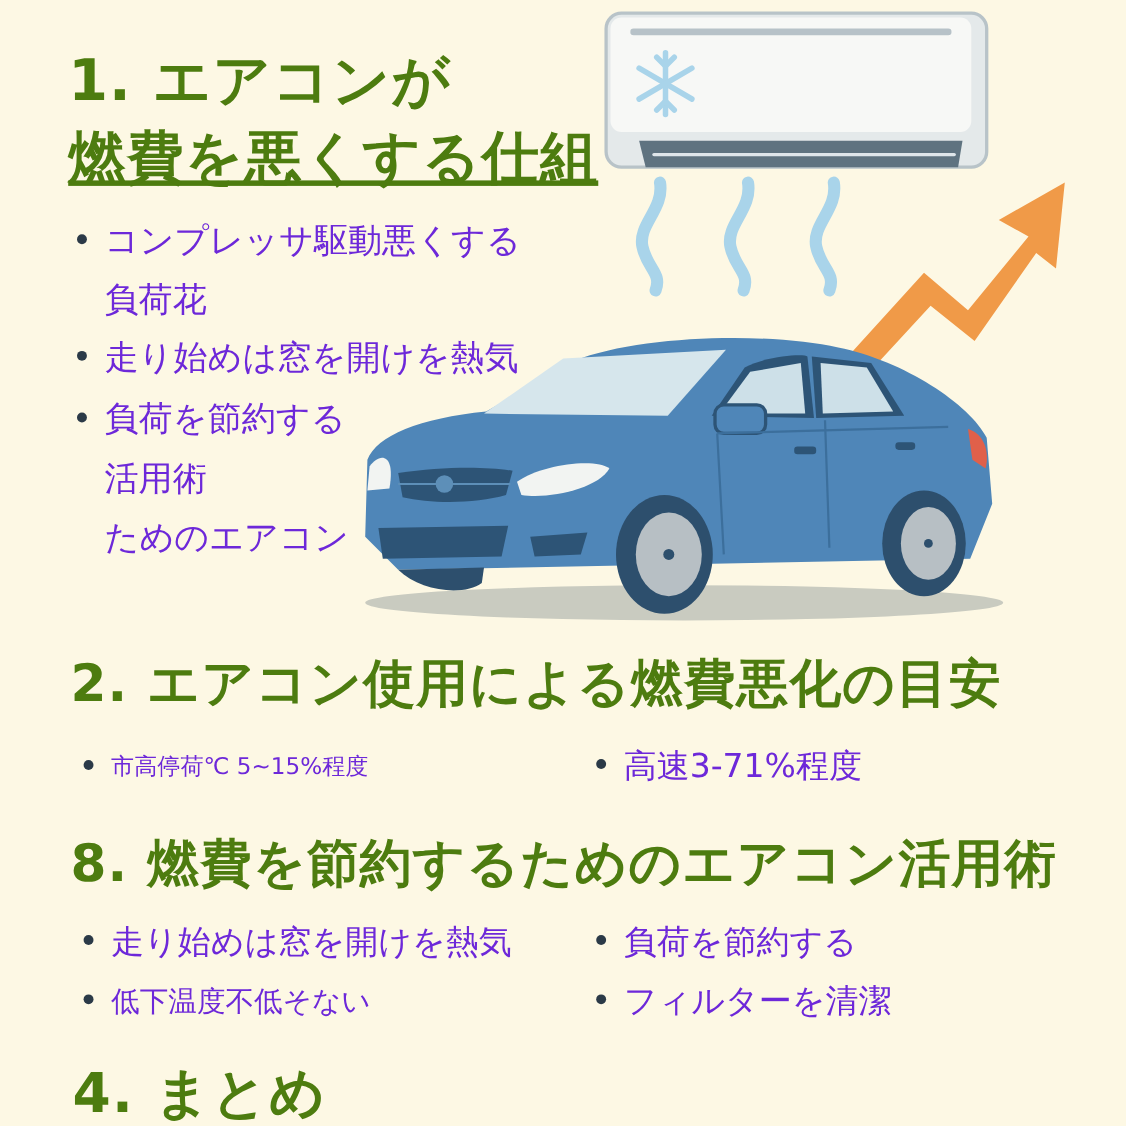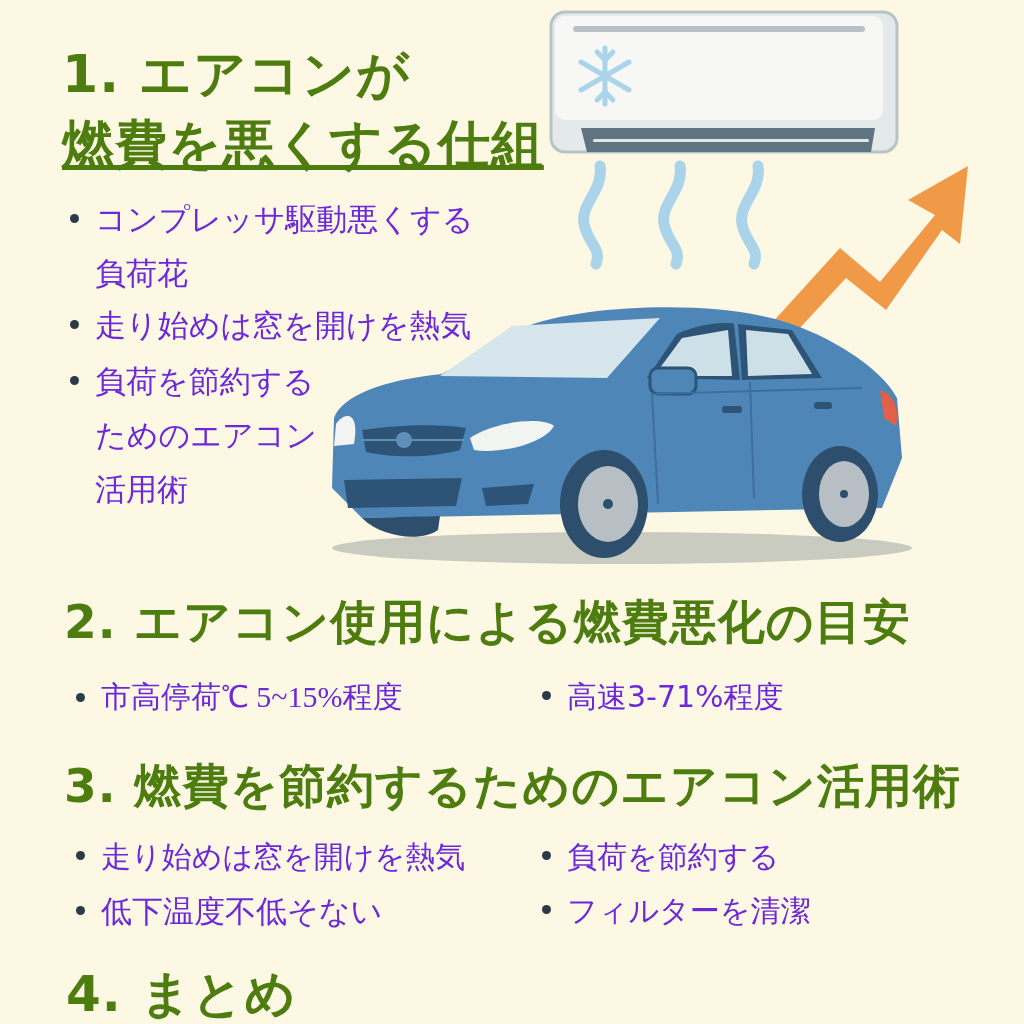--- a/index.html
+++ b/index.html
@@ -55,22 +55,22 @@
 
 <div class="bullet" style="left:70px; top:192px;">
   <span class="dot"></span><span>コンプレッサ駆動悪くする</span>
   <span class="cont">負荷花</span>
 </div>
 <div class="bullet" style="left:70px; top:298px;">
   <span class="dot"></span><span>走り始めは窓を開けを熱気</span>
 </div>
 <div class="bullet" style="left:70px; top:354px;">
   <span class="dot"></span><span>負荷を節約する</span>
+  <span class="cont">活用術</span>
   <span class="cont">ためのエアコン</span>
-  <span class="cont">活用術</span>
 </div>
 
 <svg width="360" height="150" style="left:545px; top:8px;" viewBox="0 0 360 150">
   <rect x="6" y="4" width="346" height="140" rx="14" fill="#e4e9ea" stroke="#b8c3c8" stroke-width="3"></rect>
   <rect x="10" y="8" width="328" height="104" rx="10" fill="#f7f8f6"></rect>
   <rect x="28" y="18" width="292" height="6" rx="3" fill="#b7c2c8"></rect>
   <path d="M36 120 L330 120 L326 144 L42 144 Z" fill="#5f7380"></path>
   <rect x="48" y="131" width="276" height="3" rx="1.5" fill="#dfe6ea"></rect>
   <g stroke="#a9d4ea" stroke-width="5" stroke-linecap="round" fill="none">
     <line x1="60" y1="40" x2="60" y2="96"></line>
@@ -131,35 +131,35 @@
   <g>
     <ellipse cx="518" cy="196" rx="38" ry="48" fill="#2d4f6d"></ellipse>
     <ellipse cx="522" cy="196" rx="25" ry="33" fill="#b7bfc4"></ellipse>
     <circle cx="522" cy="196" r="4" fill="#2d4f6d"></circle>
   </g>
   <path d="M40 220 C 60 240, 100 244, 116 232 L118 218 Z" fill="#2d4f6d"></path>
 </svg>
 
 <h2 class="heading" style="left:64px; top:592px; font-size:47px; line-height:60px;">2. エアコン使用による燃費悪化の目安</h2>
 
-<div class="bullet" style="left:76px; top:670px; font-size:30px;font-family:Liberation Serif, serif;">
+<div class="bullet" style="left:76px; top:670px; font-size:21px;">
   <span class="dot"></span><span>市高停荷℃ 5~15%程度</span>
 </div>
 <div class="bullet" style="left:542px; top:670px; font-size:30px;">
   <span class="dot"></span><span>高速3-71%程度</span>
 </div>
 
-<h2 class="heading" style="left:64px; top:756px; font-size:47px; line-height:60px;">3. 燃費を節約するためのエアコン活用術</h2>
+<h2 class="heading" style="left:64px; top:756px; font-size:47px; line-height:60px;">8. 燃費を節約するためのエアコン活用術</h2>
 
 <div class="bullet" style="left:76px; top:830px; font-size:30px;">
   <span class="dot"></span><span>走り始めは窓を開けを熱気</span>
 </div>
 <div class="bullet" style="left:542px; top:830px; font-size:30px;">
   <span class="dot"></span><span>負荷を節約する</span>
 </div>
-<div class="bullet" style="left:76px; top:884px; font-size:31px;">
+<div class="bullet" style="left:76px; top:884px; font-size:26px;">
   <span class="dot"></span><span>低下温度不低そない</span>
 </div>
 <div class="bullet" style="left:542px; top:884px; font-size:30px;text-align:right;">
   <span class="dot"></span><span>フィルターを清潔</span>
 </div>
 
 <h2 class="heading" style="left:66px; top:962px; font-size:50px; line-height:64px;">4. まとめ</h2>
 
 </body></html>

